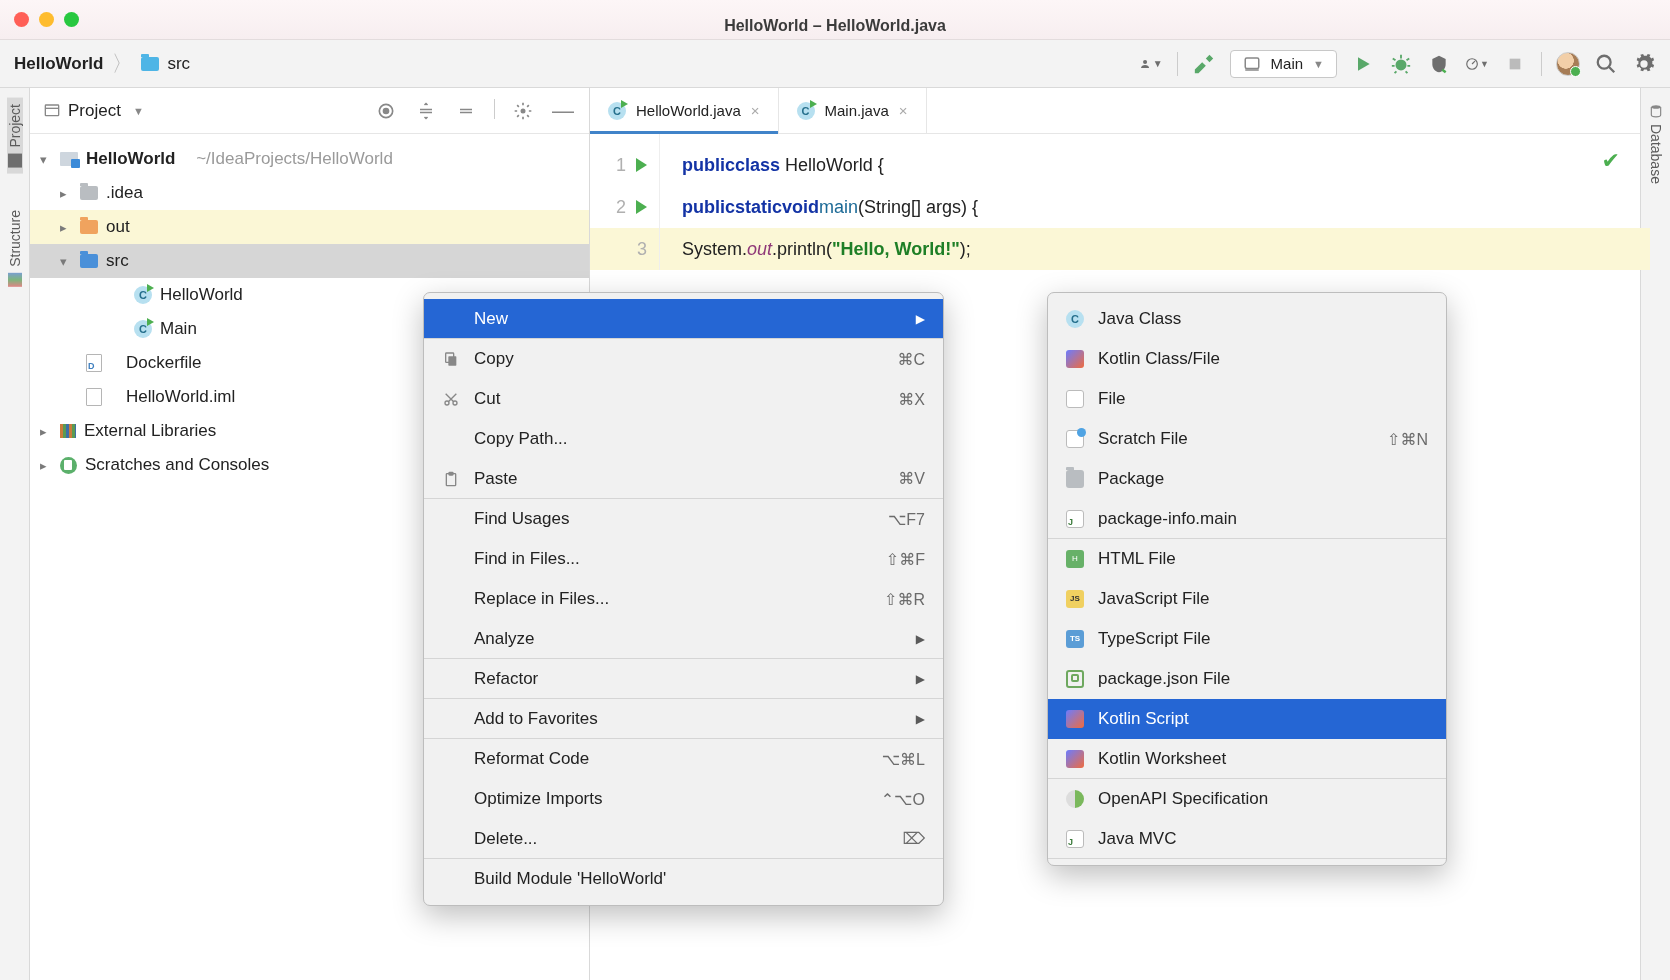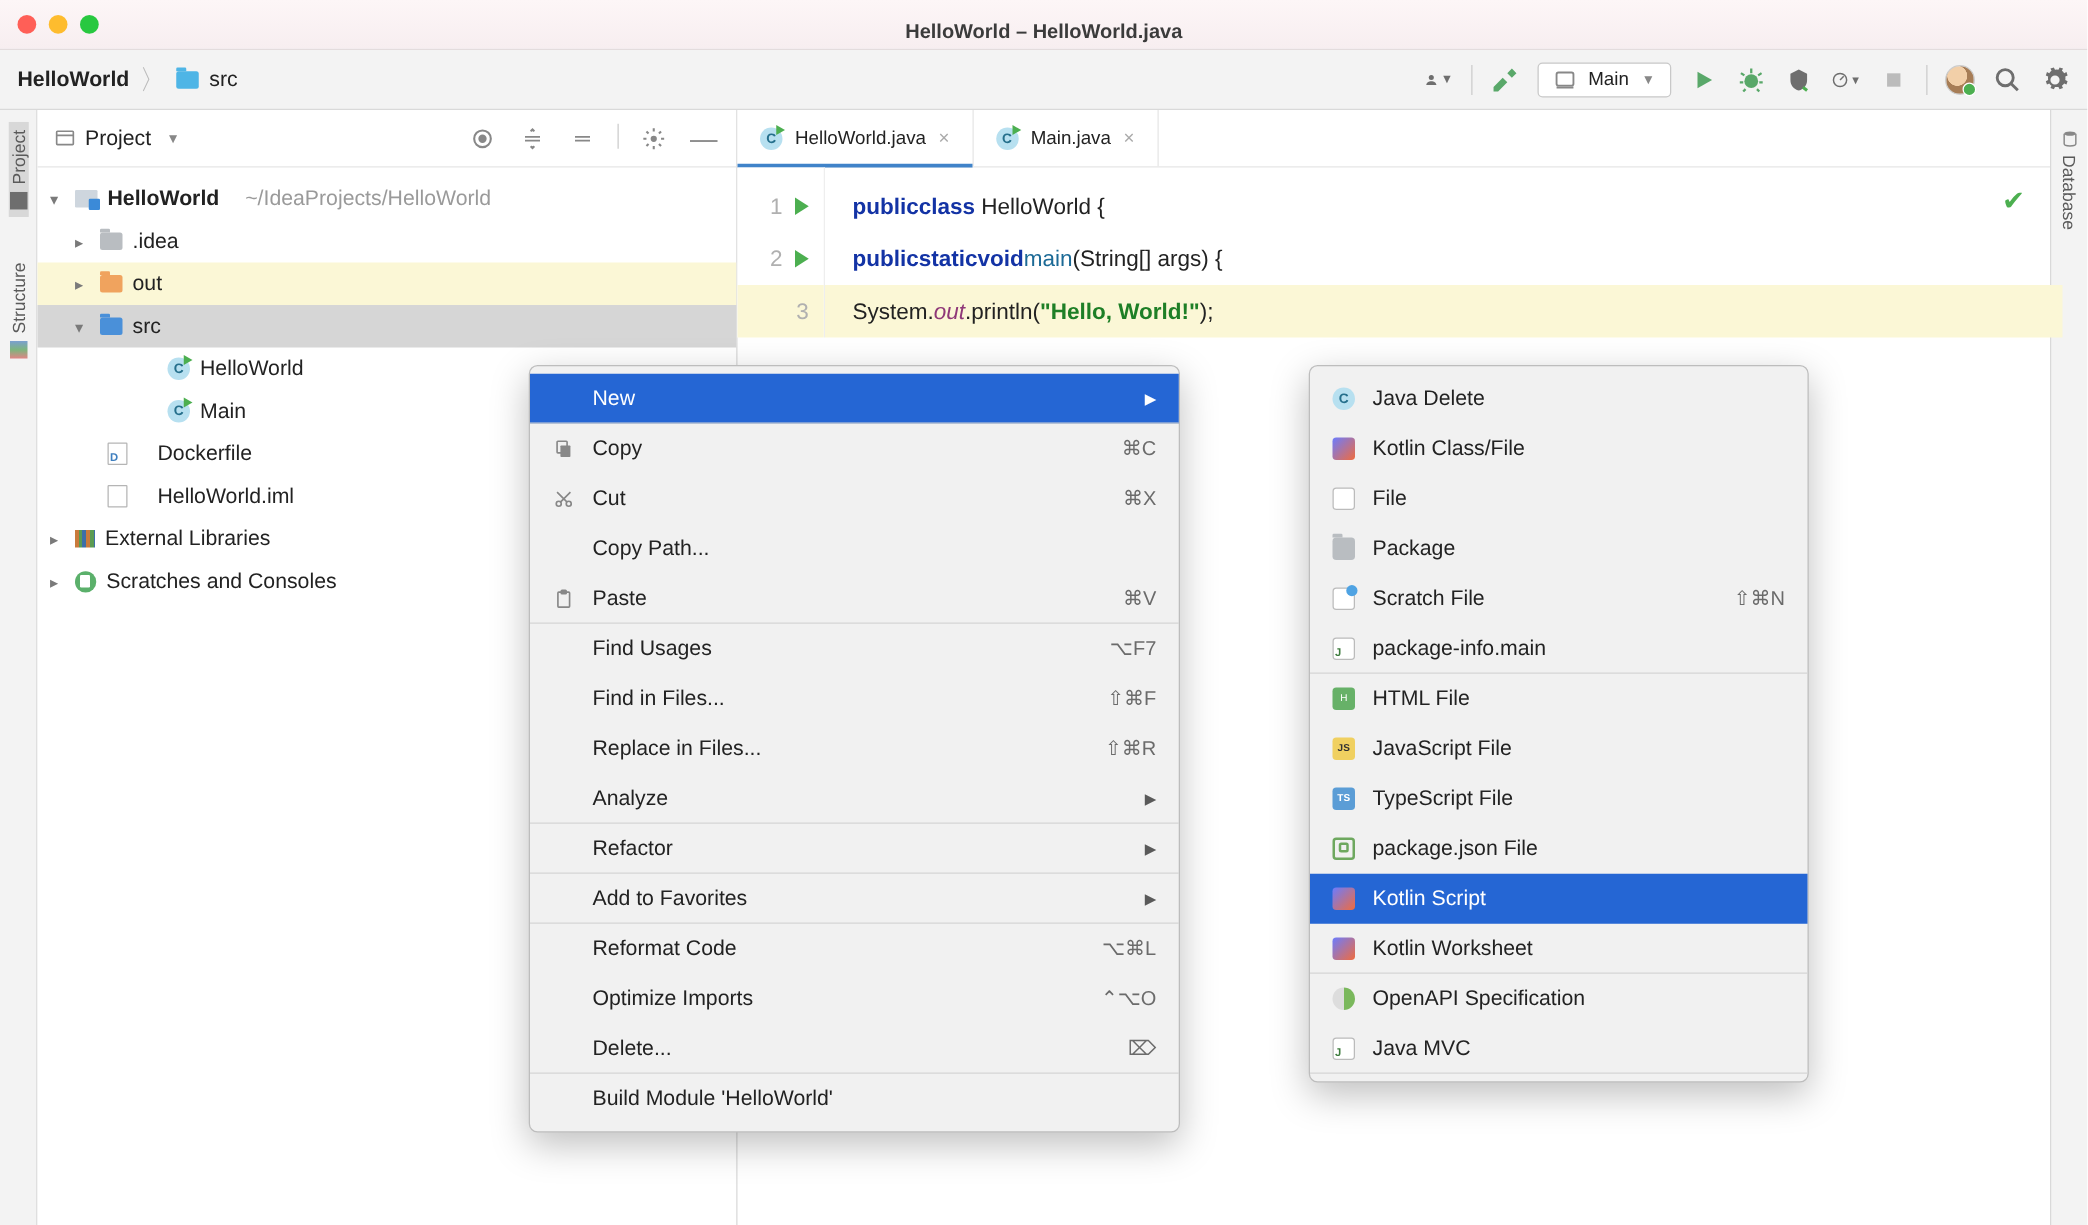--- a/index.html
+++ b/index.html
@@ -419,40 +419,40 @@
     </div>
   <div class="menu-item">
       <span class="menu-icon"></span>
       <span>Build Module 'HelloWorld'</span>
     </div>
 </div>
 
 <div class="menu" id="submenu">
   <div class="menu-item">
       <span class="mini-icon" style="background:#b7e0f0;border-radius:50%;text-align:center;font-size:11px;color:#256f8c;font-weight:700;line-height:18px;">C</span>
-      <span>Java Delete</span>
+      <span>Java Class</span>
     </div>
   <div class="menu-item">
       <span class="mini-icon" style="background:linear-gradient(135deg,#6b7cff,#f06b3e);"></span>
       <span>Kotlin Class/File</span>
     </div>
   <div class="menu-item">
       <span class="mini-icon" style="background:#fff;border:1px solid #bbb;"></span>
       <span>File</span>
     </div>
   <div class="menu-item">
+      <span class="mini-icon" style="background:#fff;border:1px solid #bbb;position:relative;">
+        <span style="position:absolute;right:-3px;top:-3px;width:9px;height:9px;background:#4fa3e3;border-radius:50%;"></span>
+      </span>
+      <span>Scratch File</span>
+      <span class="menu-shortcut">⇧⌘N</span>
+    </div>
+  <div class="menu-item">
       <span class="mini-icon folder-gray"></span>
       <span>Package</span>
-    </div>
-  <div class="menu-item">
-      <span class="mini-icon" style="background:#fff;border:1px solid #bbb;position:relative;">
-        <span style="position:absolute;right:-3px;top:-3px;width:9px;height:9px;background:#4fa3e3;border-radius:50%;"></span>
-      </span>
-      <span>Scratch File</span>
-      <span class="menu-shortcut">⇧⌘N</span>
     </div>
   <div class="menu-item sep-after">
       <span class="mini-icon" style="background:#fff;border:1px solid #bbb;position:relative;">
         <span style="position:absolute;left:1px;bottom:0;font-size:9px;color:#3c7b3c;font-weight:700;">J</span>
       </span>
       <span>package-info.main</span>
     </div>
   <div class="menu-item">
       <span class="mini-icon" style="background:#67b168;color:#fff;font-size:8px;text-align:center;line-height:18px;">H</span>
       <span>HTML File</span>

